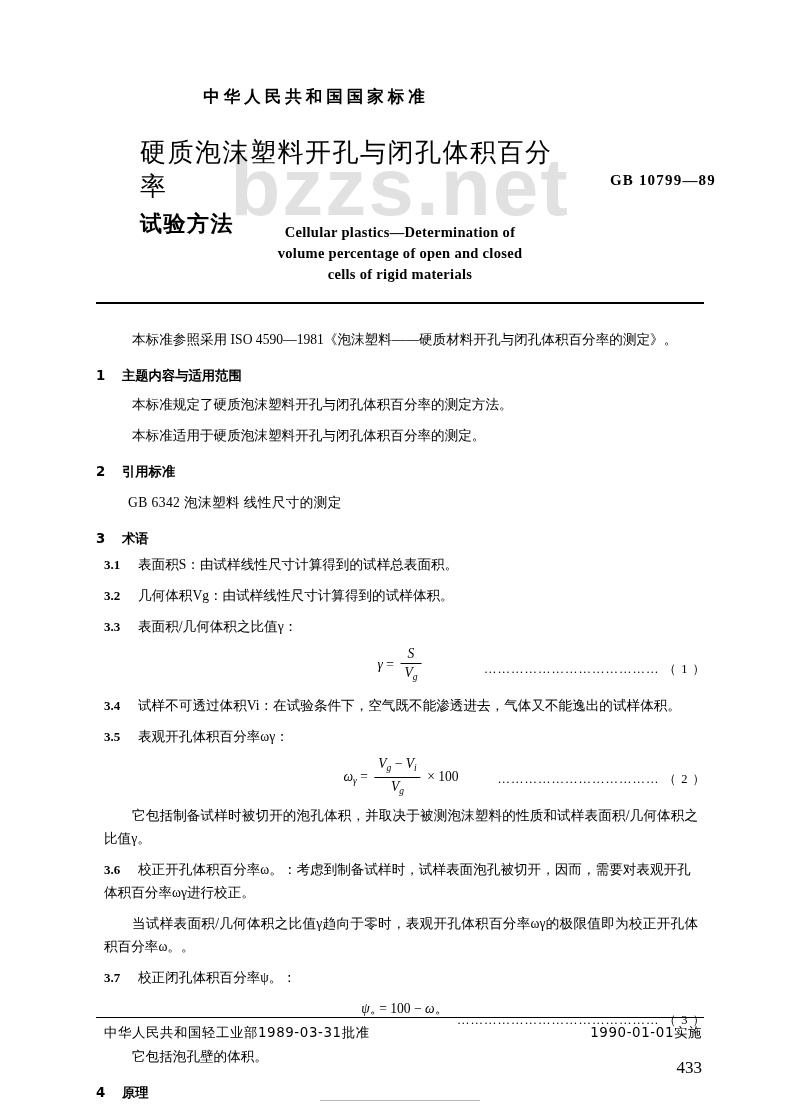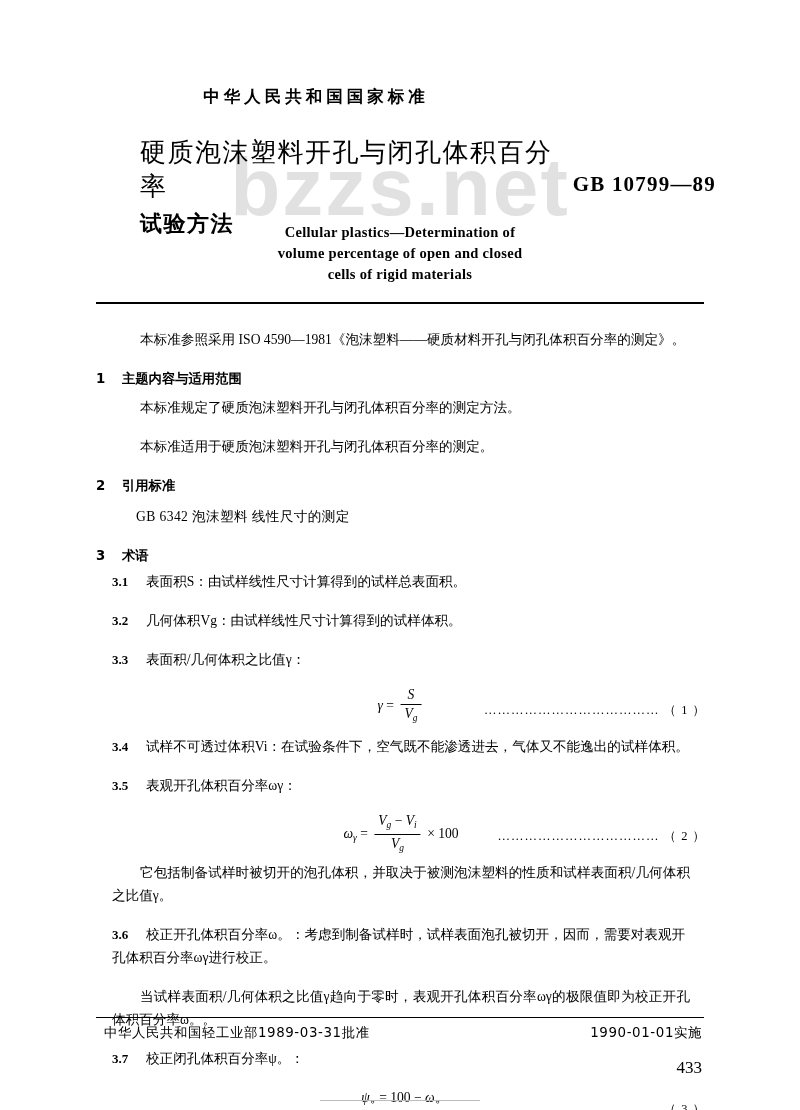--- a/index.html
+++ b/index.html
@@ -72,21 +72,21 @@
     font-weight: bold;
     letter-spacing: 1.5px;
     line-height: 34px;
     margin-top: 4px;
   }
   .std-no {
     position: absolute;
     top: 172px;
     right: 84px;
     font-family: "Liberation Serif", serif;
-    font-size: 21px;
+    font-size: 15px;
     font-weight: bold;
     letter-spacing: 1.2px;
   }
   .en-title {
     position: absolute;
     top: 222px;
     left: 0;
     width: 800px;
     text-align: center;
     font-family: "Liberation Serif", serif;
@@ -104,21 +104,21 @@
   }
   .body-area {
     position: absolute;
     left: 96px;
     top: 322px;
     width: 610px;
     font-size: 13.6px;
     line-height: 23px;
   }
   p {
-    margin: 16px;
+    margin: 8px;
   }
   .para {
     margin-top: 6px;
     text-align: justify;
   }
   .indent {
     text-indent: 28px;
   }
   .sec {
     margin-top: 13px;

